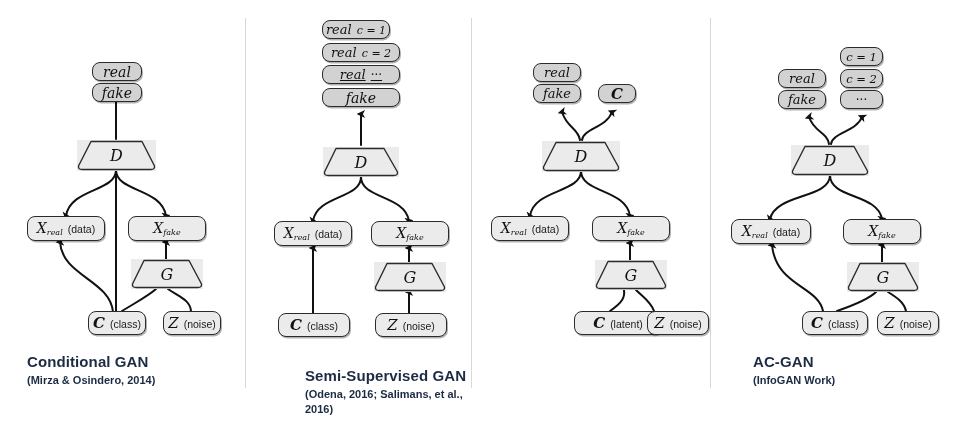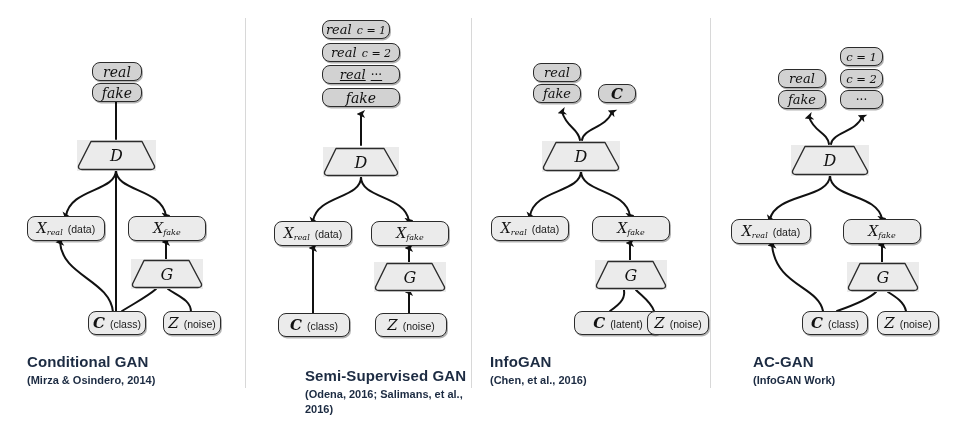--- a/index.html
+++ b/index.html
@@ -238,24 +238,20 @@
       <span>G</span>
     </div>
 
     <div class="node light" style="left:103px;top:311px;width:88px;height:24px;font-size:15px;">
       <span><span class="mb">C</span><span class="gap"></span><span class="plain">(latent)</span></span>
     </div>
     <div class="node light" style="left:176px;top:311px;width:62px;height:24px;font-size:15px;">
       <span><span class="mi">Z</span><span class="gap"></span><span class="plain">(noise)</span></span>
     </div>
 
-    <div class="caption" style="left:19px;top:352px;">
-      <span class="t1">InfoGAN</span>
-      <span class="t2">(Chen, et al., 2016)</span>
-    </div>
   </div>
 
   <div class="panel" style="left:710px;width:251px;">
 
     <svg class="svg-layer" viewBox="0 0 251 421">
       <defs>
         <marker id="ah4" markerWidth="9" markerHeight="9" refX="4" refY="4.5" orient="auto" markerUnits="userSpaceOnUse">
           <path d="M0,8.6 L4,0 L8,8.6 L4,6.4 Z" fill="#111"></path>
         </marker>
       </defs>

